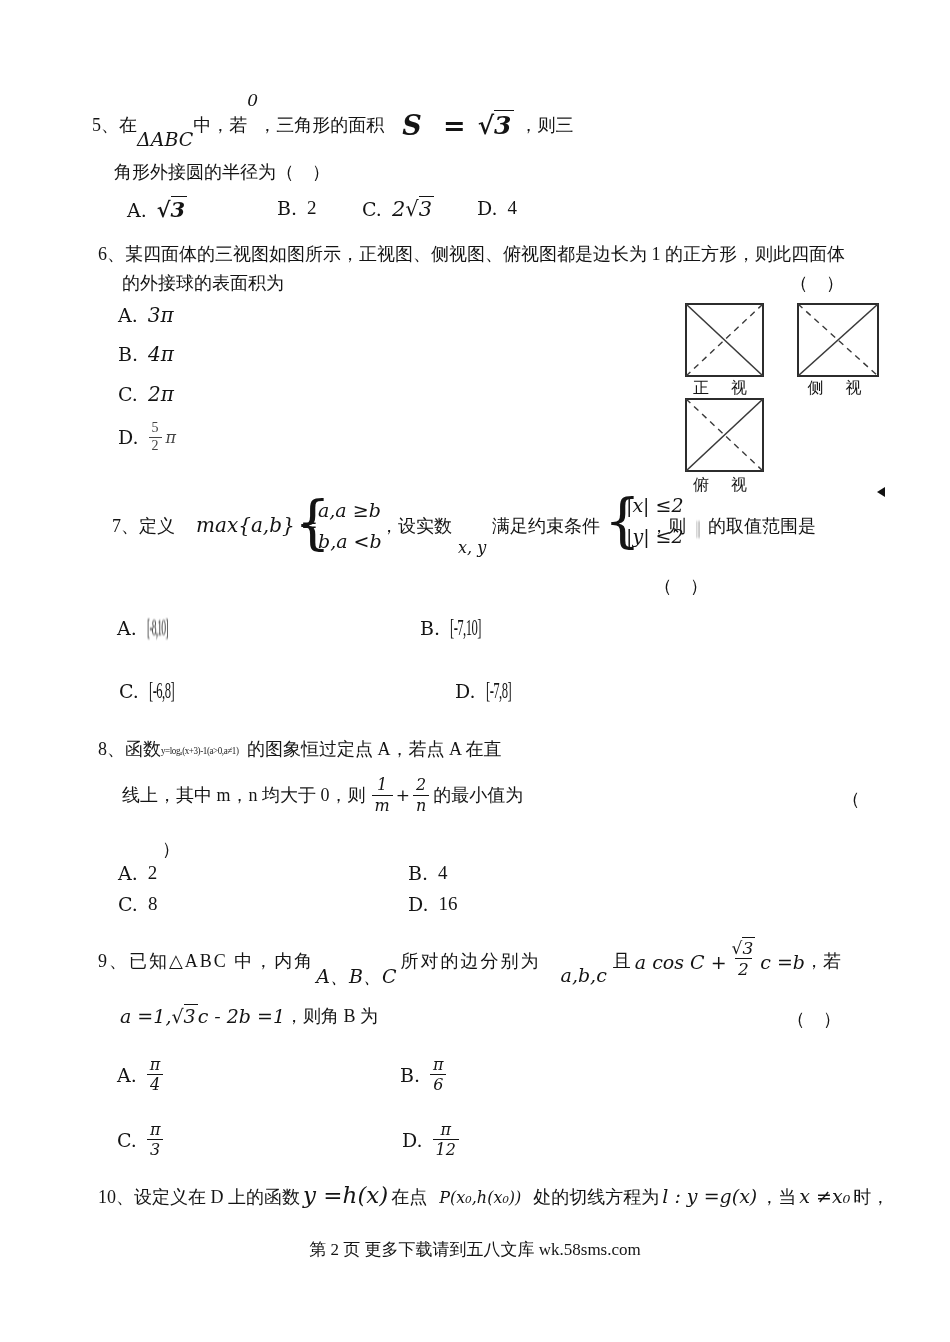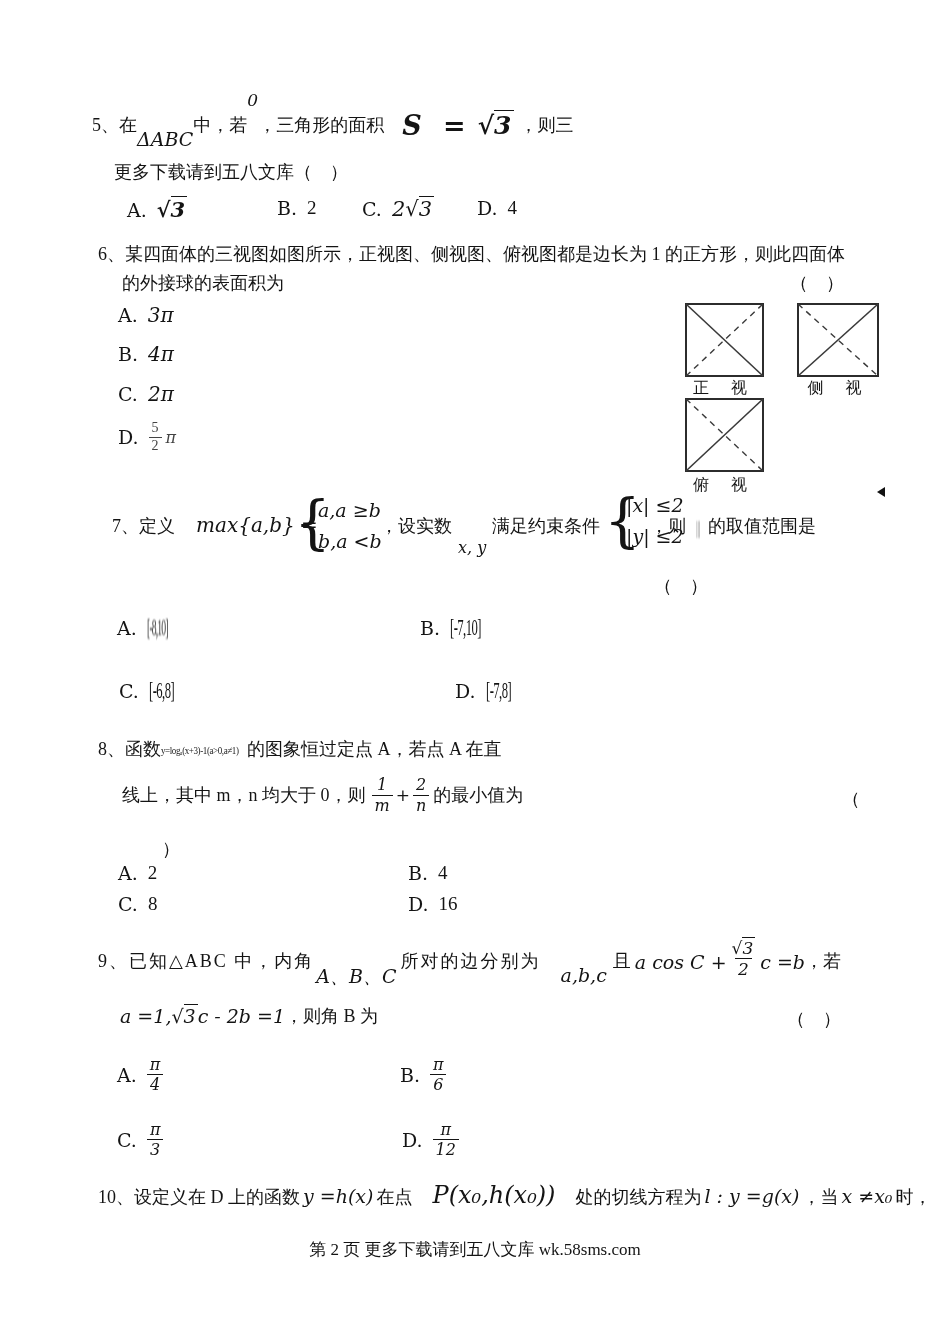--- a/index.html
+++ b/index.html
@@ -49,21 +49,21 @@
   <div class="abs row" style="left:92px;top:98px;">
     <span class="cjk" style="margin-top:16px;">5、在</span>
     <span class="math" style="font-size:19px;margin-top:30px;">ΔABC</span>
     <span class="cjk" style="margin-top:16px;">中，若</span>
     <span class="math sup" style="margin-top:2px;">0</span>
     <span class="cjk" style="margin-top:16px;">，三角形的面积</span>
     <span class="math" style="font-size:27px;font-weight:bold;letter-spacing:6px;margin:12px 6px 0 18px;">S =</span>
     <span class="sqrt math" style="font-size:25px;font-weight:bold;margin-top:13px;"><span class="sign">√</span><span class="r">3</span></span>
     <span class="cjk" style="margin-top:16px;margin-left:6px;">，则三</span>
   </div>
-  <div class="abs cjk" style="left:114px;top:161px;">更多下载请到五八文库（　）</div>
+  <div class="abs cjk" style="left:114px;top:161px;">角形外接圆的半径为（　）</div>
   <div class="abs opt" style="left:127px;top:197px;">
     <span class="optlabel">A.</span>
     <span class="sqrt math" style="font-weight:bold;font-size:21px;"><span class="sign">√</span><span class="r">3</span></span>
   </div>
   <div class="abs opt" style="left:277px;top:197px;">
     <span class="optlabel">B.</span>
     <span>2</span>
   </div>
   <div class="abs opt" style="left:362px;top:197px;">
     <span class="optlabel">C.</span>
@@ -256,23 +256,23 @@
     <span class="frac math">
       <span class="num">π</span>
       <span class="den">12</span>
     </span>
   </div>
 </section>
 
 <section>
   <div class="abs row" style="left:98px;top:1178px;align-items:baseline;">
     <span class="cjk">10、设定义在 D 上的函数</span>
-    <span class="math" style="font-size:19px;margin:0 3px;">y =h(x)</span>
+    <span class="math" style="font-size:23px;margin:0 3px;">y =h(x)</span>
     <span class="cjk">在点</span>
-    <span class="math" style="font-size:24px;margin:0 20px;">P(x₀,h(x₀))</span>
+    <span class="math" style="font-size:16px;margin:0 12px;">P(x₀,h(x₀))</span>
     <span class="cjk">处的切线方程为</span>
     <span class="math" style="font-size:19px;margin:7px 3px;">l : y =g(x)</span>
     <span class="cjk">，当</span>
     <span class="math" style="font-size:19px;margin:0 3px;">x ≠x₀</span>
     <span class="cjk">时，</span>
   </div>
 </section>
 
 <div class="abs footer" style="left:0;top:1238px;width:950px;text-align:center;">第 2 页 更多下载请到五八文库 wk.58sms.com</div>
 

